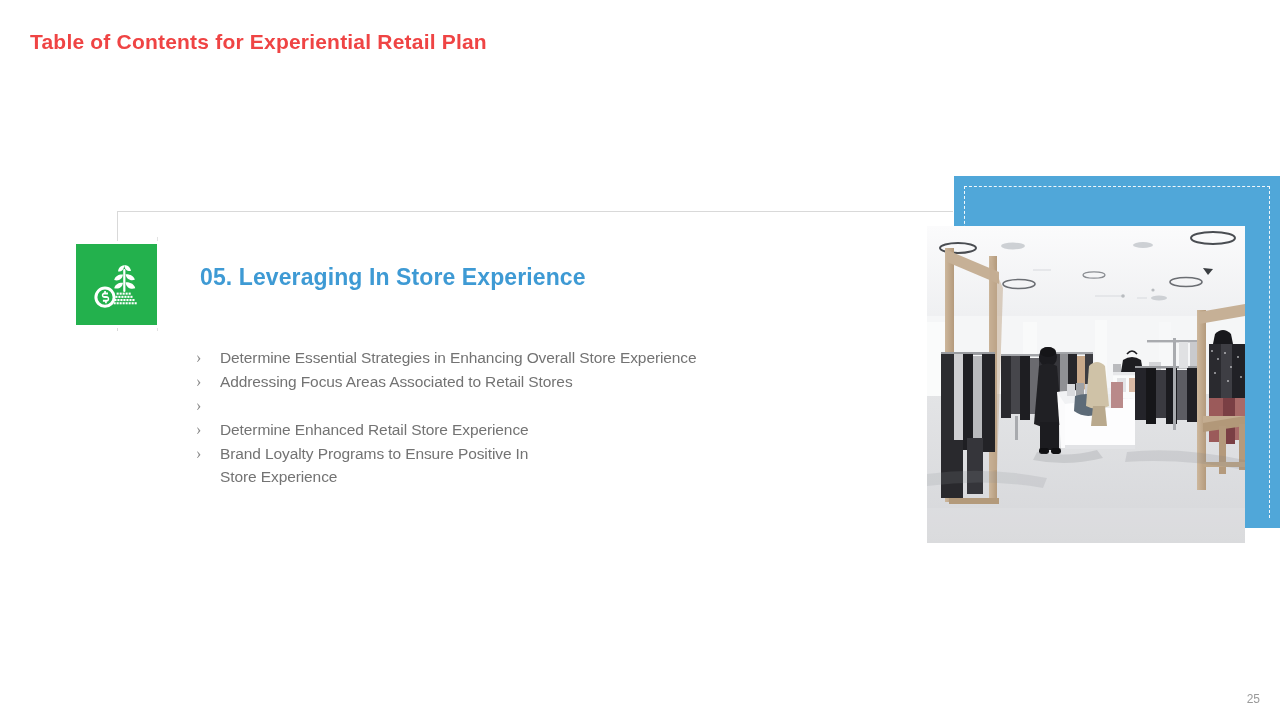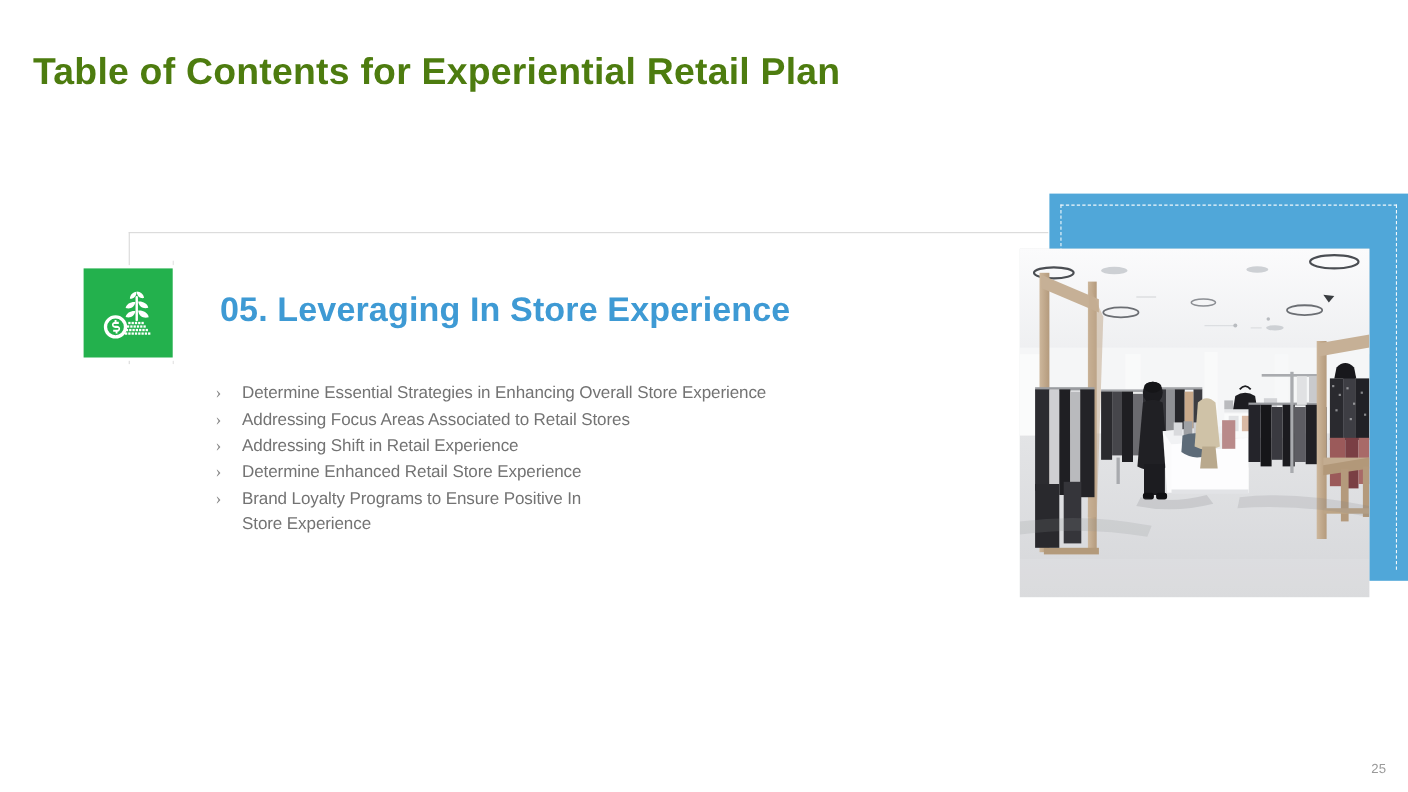--- a/index.html
+++ b/index.html
@@ -13,26 +13,25 @@
     overflow: hidden;
     font-family: "Liberation Sans", sans-serif;
     position: relative;
   }
 
   
   .slide-title {
     position: absolute;
     left: 30px;
     top: 30px;
-    font-size: 34px;
+    font-size: 21px;
     font-weight: bold;
-    color: #4d7c0f;
+    color: #ef4444;
     letter-spacing: 0.2px;
     white-space: nowrap;
-    margin-top: 16px;
   }
 
   
   .blue-panel {
     position: absolute;
     left: 954px;
     top: 176px;
     width: 326px;
     height: 352px;
     background: #50a7d9;
@@ -85,21 +84,21 @@
     align-items: center;
     justify-content: center;
   }
   .icon-tile svg { display: block; }
 
   
   .section-heading {
     position: absolute;
     left: 200px;
     top: 264px;
-    font-size: 31px;
+    font-size: 23px;
     font-weight: bold;
     color: #3e9ad4;
     white-space: nowrap;
     letter-spacing: 0.1px;
   }
 
   
   .bullet-list {
     position: absolute;
     left: 196px;
@@ -222,21 +221,20 @@
   <div class="bullet-row">
     <span class="bullet-mark">›</span>
     <span class="bullet-text">Determine Essential Strategies in Enhancing Overall Store Experience</span>
   </div>
   <div class="bullet-row">
     <span class="bullet-mark">›</span>
     <span class="bullet-text">Addressing Focus Areas Associated to Retail Stores</span>
   </div>
   <div class="bullet-row">
     <span class="bullet-mark">›</span>
-    <span class="bullet-text">Addressing Shift in Retail Experience</span>
   </div>
   <div class="bullet-row">
     <span class="bullet-mark">›</span>
     <span class="bullet-text">Determine Enhanced Retail Store Experience</span>
   </div>
   <div class="bullet-row">
     <span class="bullet-mark">›</span>
     <span class="bullet-text">Brand Loyalty Programs to Ensure Positive In
 Store Experience</span>
   </div>

